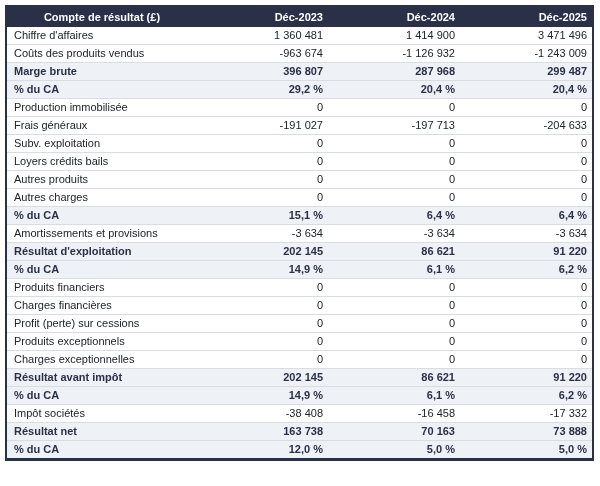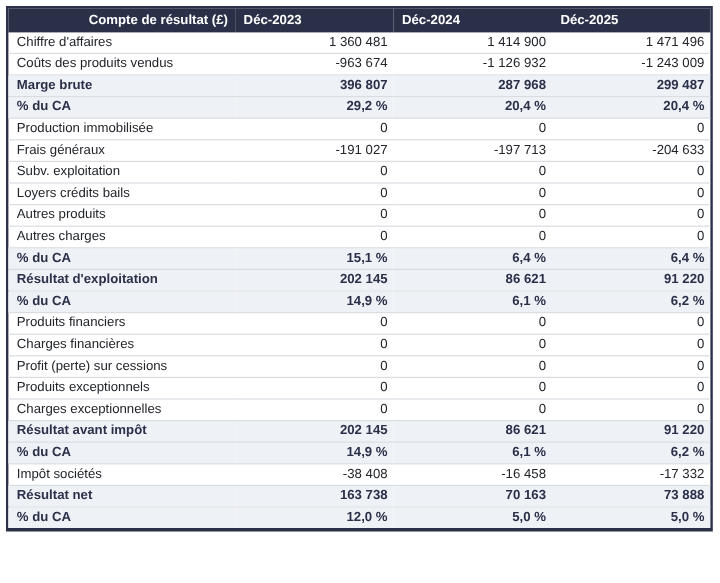--- a/index.html
+++ b/index.html
@@ -28,26 +28,26 @@
     border-collapse:collapse;
     table-layout:fixed;
     font-size:11px;
   }
   col.c-label{width:auto;}
   col.c-num{width:132px;}
   thead th{
     background:var(--header-bg);
     color:var(--header-text);
     font-weight:bold;
-    text-align:right;
+    text-align:center;
     padding:4px 6px 3px 7px;
     line-height:13px;
     white-space:nowrap;
   }
-  thead th.num{text-align:left;padding-right:5px;}
+  thead th.num{text-align:right;padding-right:5px;}
   tbody td{
     color:var(--body-text);
     padding:2px 6px 2px 7px;
     line-height:13px;
     white-space:nowrap;
     overflow:hidden;
   }
   tbody td.num{text-align:right;padding-right:5px;}
   tbody tr{border-top:1px solid var(--row-sep);padding-left:24px;}
   tbody tr:first-child{border-top:none;}
@@ -75,21 +75,21 @@
         <th class="num">Déc-2023</th>
         <th class="num">Déc-2024</th>
         <th class="num">Déc-2025</th>
       </tr>
     </thead>
     <tbody>
         <tr>
           <td>Chiffre d'affaires</td>
           <td class="num">1 360 481</td>
           <td class="num">1 414 900</td>
-          <td class="num">1 471 496</td>
+          <td class="num">3 471 496</td>
         </tr>
         <tr>
           <td>Coûts des produits vendus</td>
           <td class="num">-963 674</td>
           <td class="num">-1 126 932</td>
           <td class="num">-1 243 009</td>
         </tr>
         <tr class="emphasis">
           <td>Marge brute</td>
           <td class="num">396 807</td>
@@ -136,20 +136,26 @@
           <td>Autres charges</td>
           <td class="num">0</td>
           <td class="num">0</td>
           <td class="num">0</td>
         </tr>
         <tr class="emphasis">
           <td>% du CA</td>
           <td class="num">15,1 %</td>
           <td class="num">6,4 %</td>
           <td class="num">6,4 %</td>
+        </tr>
+        <tr>
+          <td>Amortissements et provisions</td>
+          <td class="num">-3 634</td>
+          <td class="num">-3 634</td>
+          <td class="num">-3 634</td>
         </tr>
         <tr class="emphasis">
           <td>Résultat d'exploitation</td>
           <td class="num">202 145</td>
           <td class="num">86 621</td>
           <td class="num">91 220</td>
         </tr>
         <tr class="emphasis">
           <td>% du CA</td>
           <td class="num">14,9 %</td>

